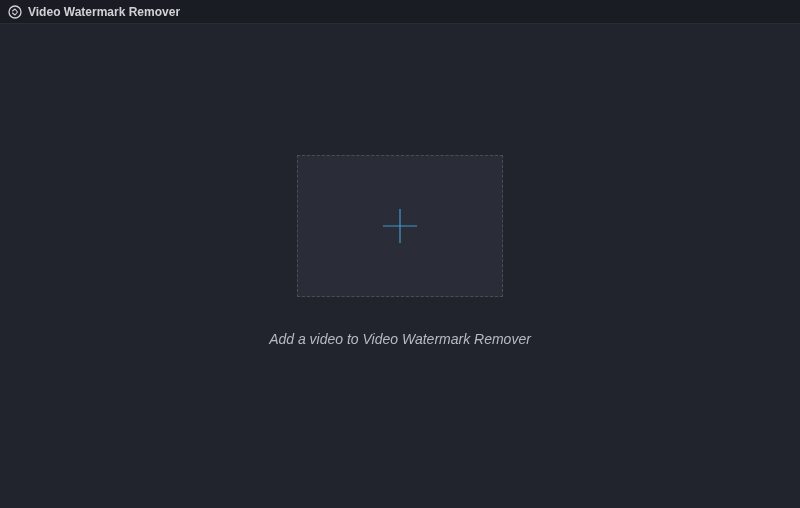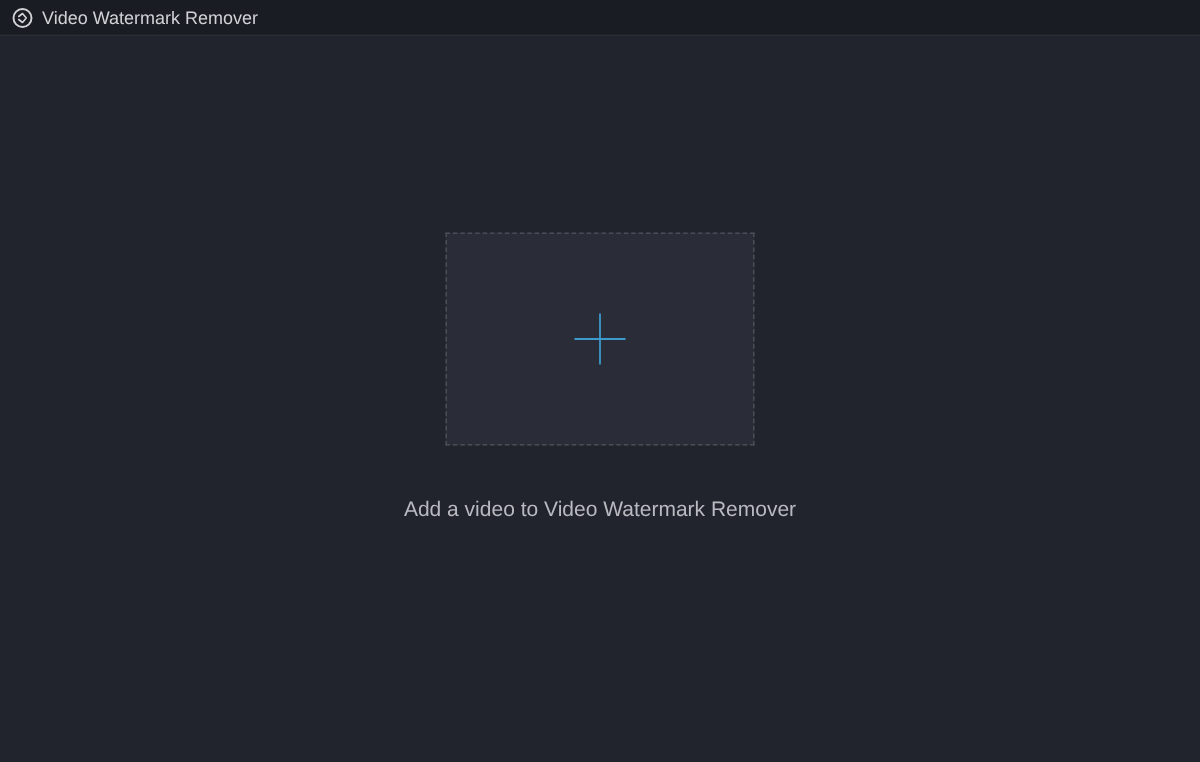--- a/index.html
+++ b/index.html
@@ -26,21 +26,21 @@
       width: 14px;
       height: 14px;
       margin-right: 6px;
       display: flex;
       align-items: center;
       justify-content: center;
     }
     .app-title {
       color: #d0d2d6;
       font-size: 12px;
-      font-weight: 400;
+      font-weight: 700;
     }
     .main {
       width: 100%;
       height: calc(100% - 24px);
       display: flex;
       flex-direction: column;
       align-items: center;
       justify-content: center;
     }
     .dropzone {
@@ -59,20 +59,21 @@
       height: 40px;
       display: flex;
       align-items: center;
       justify-content: center;
     }
     .prompt-text {
       color: #b8bac0;
       font-size: 14px;
       margin-top: 34px;
       font-weight: 400;
+      font-style: italic;
     }
   </style>
 </head>
 <body>
 
 <div class="titlebar">
   <span class="app-icon">
     <svg width="14" height="14" viewBox="0 0 14 14">
       <circle cx="7" cy="7" r="6" fill="none" stroke="#d0d2d6" stroke-width="1.3"></circle>
       <path d="M 4.5 6 L 7 4 L 9.5 7 L 7 10 L 4.5 8" fill="none" stroke="#d0d2d6" stroke-width="1.1" stroke-linecap="round" stroke-linejoin="round"></path>

